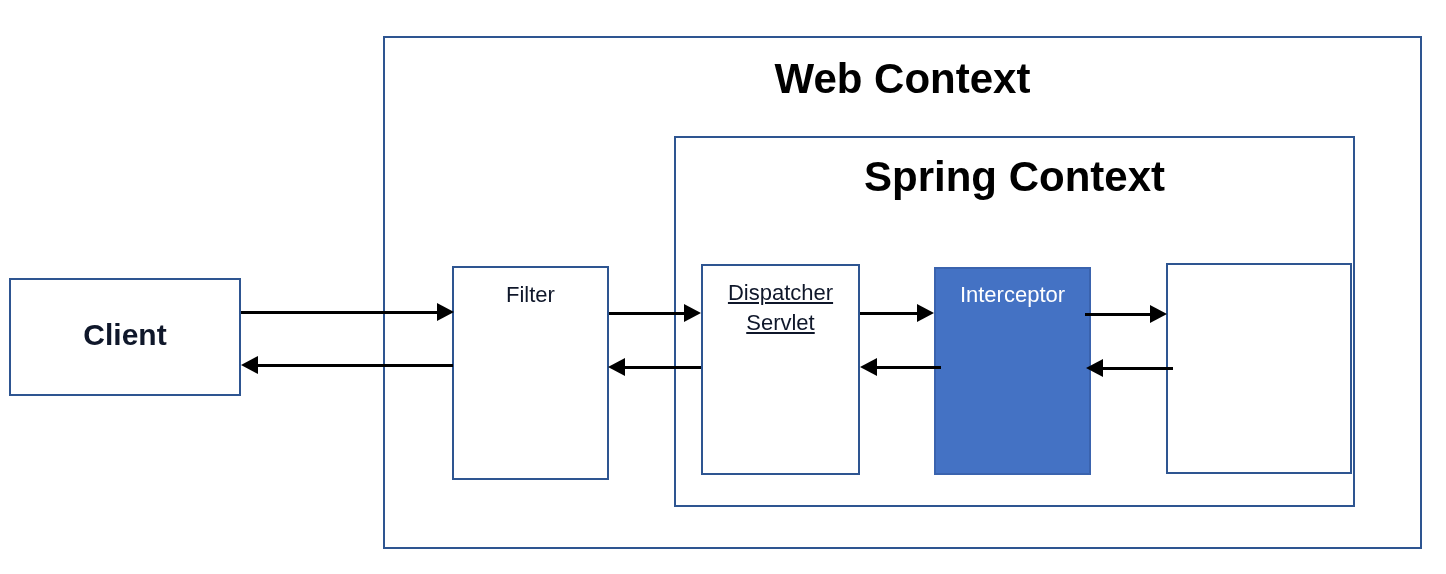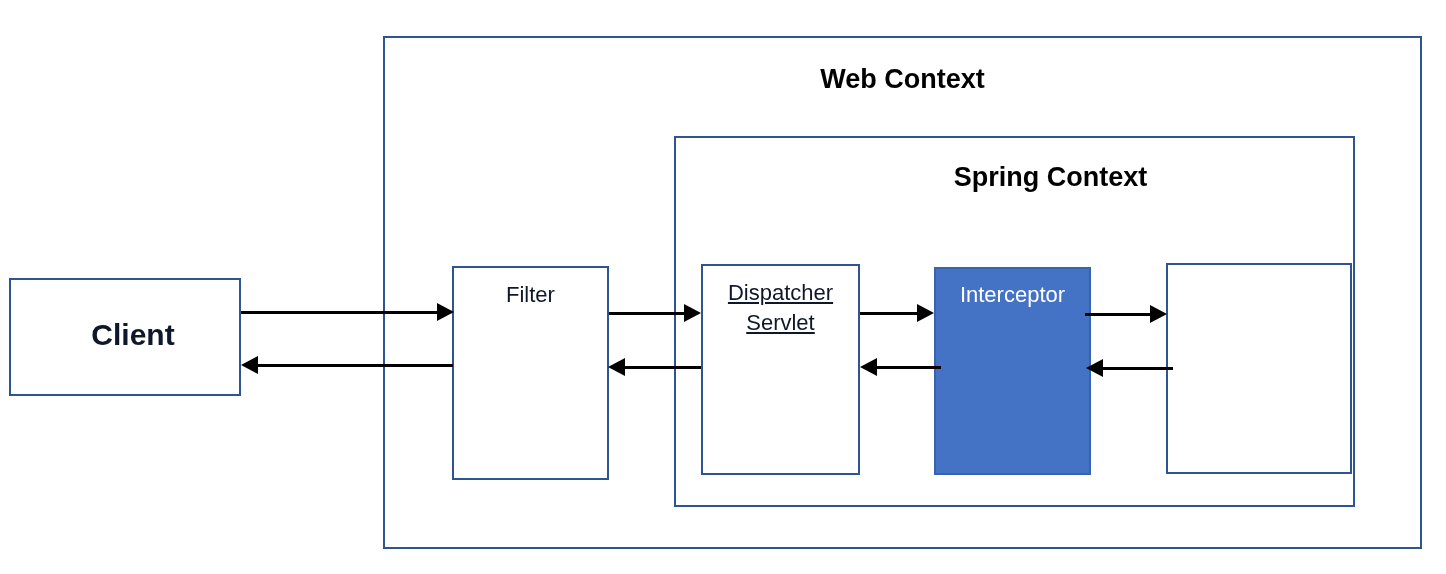--- a/index.html
+++ b/index.html
@@ -48,21 +48,21 @@
     color: #ffffff;
   }
   .node-label.bold {
     font-weight: bold;
     font-size: 30px;
   }
   .container-title {
     position: absolute;
     text-align: center;
     font-weight: bold;
-    font-size: 27px;
+    font-size: 42px;
     color: #000000;
     line-height: 38px;
     white-space: nowrap;
   }
   .arrow-line {
     position: absolute;
     height: 0;
     border-top: 3px solid #000000;
   }
   .arrow-head {
@@ -81,24 +81,24 @@
 </style>
 </head>
 <body>
 
 <div id="canvas">
 
   <div class="container-box" style="left:383px; top:36px; width:1039px; height:513px;"></div>
   <div class="container-title" style="left:383px; top:60px; width:1039px;">Web Context</div>
 
   <div class="container-box" style="left:674px; top:136px; width:681px; height:371px;"></div>
-  <div class="container-title" style="left:674px; top:158px; width:681px;padding-left:36px;">Spring Context</div>
+  <div class="container-title" style="left:674px; top:158px; width:681px;">Spring Context</div>
 
   <div class="node-box" style="left:9px; top:278px; width:232px; height:118px;"></div>
-  <div class="node-label bold" style="left:9px; top:320px; width:232px;padding-left:8px;">Client</div>
+  <div class="node-label bold" style="left:9px; top:320px; width:232px;">Client</div>
 
   <div class="node-box" style="left:452px; top:266px; width:157px; height:214px;"></div>
   <div class="node-label" style="left:452px; top:280px; width:157px;">Filter</div>
 
   <div class="node-box" style="left:701px; top:264px; width:159px; height:211px;"></div>
   <div class="node-label" style="left:701px; top:278px; width:159px;text-decoration:underline;">Dispatcher
 Servlet</div>
 
   <div class="node-box filled" style="left:934px; top:267px; width:157px; height:208px;"></div>
   <div class="node-label light" style="left:934px; top:280px; width:157px;">Interceptor</div>

